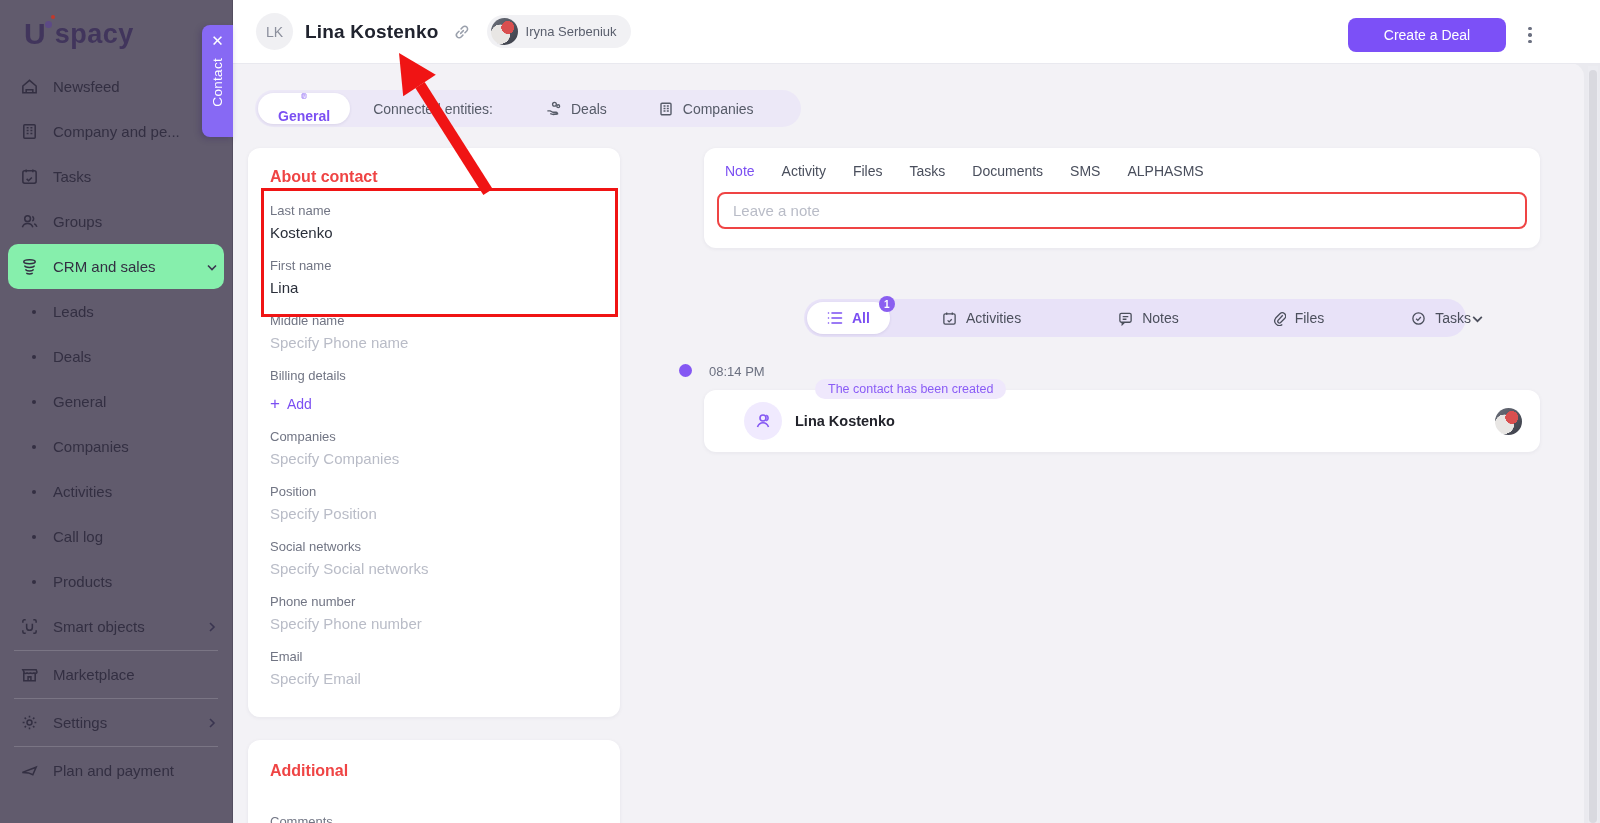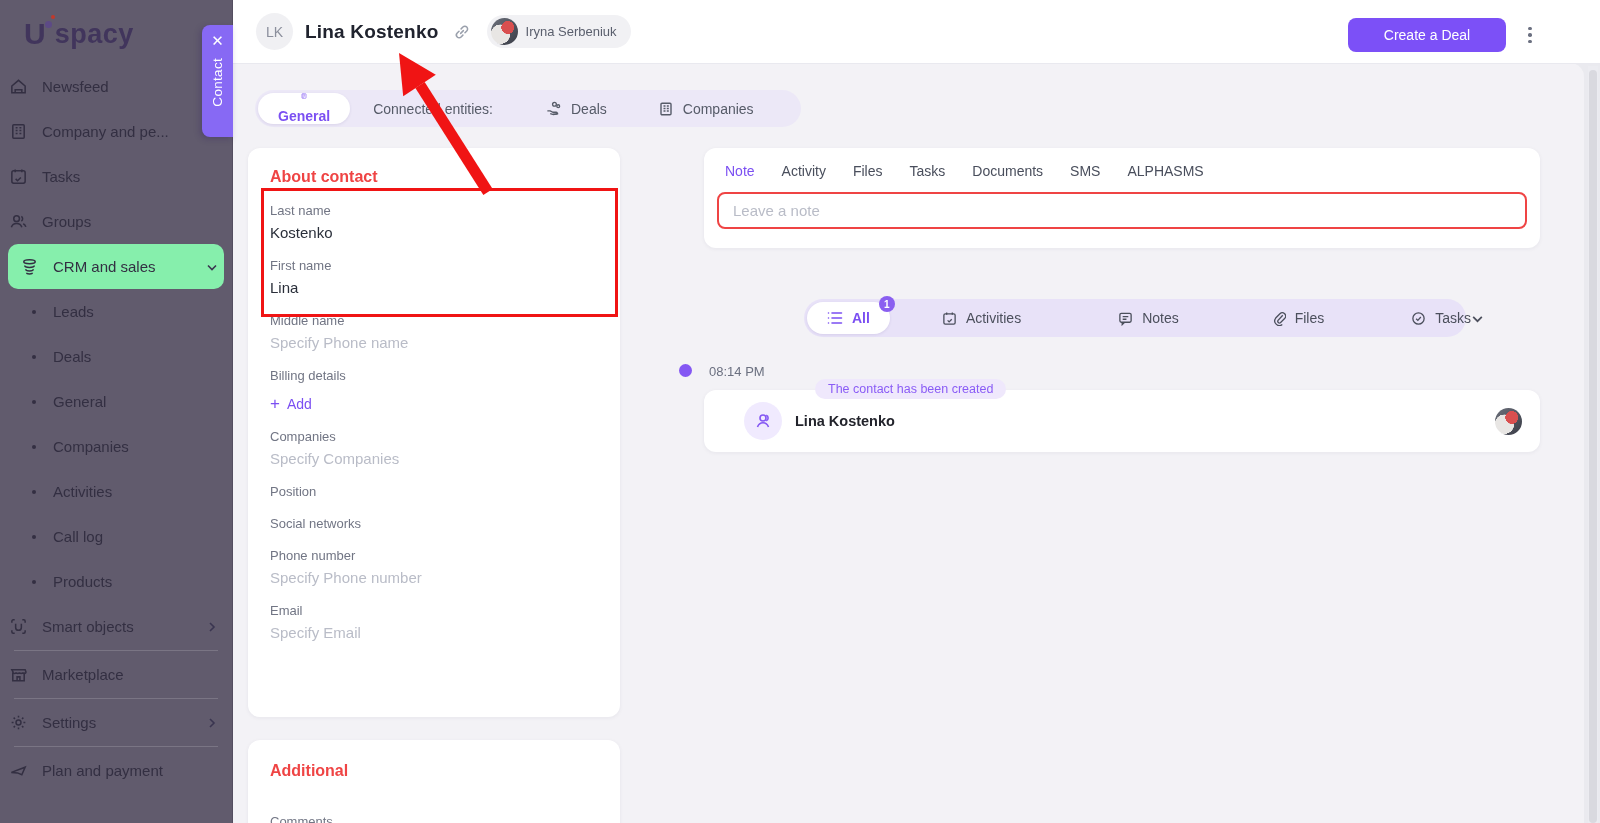--- a/index.html
+++ b/index.html
@@ -9,21 +9,21 @@
 
   
   .sidebar { position:absolute; left:0; top:0; width:233px; height:823px;
     background:#615b6d; overflow:hidden; z-index:2; border-right:1px solid #544e60; }
   .logo { display:flex; align-items:center; padding:18px 0 10px 24px; height:60px; }
   .logo-mark { font-size:30px; font-weight:800; color:#41355c; letter-spacing:-1px; position:relative; }
   .logo-mark .udot { position:absolute; top:4px; right:-7px; width:7px; height:7px; border-radius:50%; background:#5d4a86; }
   .logo-mark .reddot { position:absolute; top:-2px; right:-10px; width:4px; height:4px; border-radius:50%; background:#c0392b; }
   .logo-rest { font-size:27px; font-weight:700; color:#41355c; margin-left:10px; letter-spacing:.5px; }
   .nav { margin-top:4px; }
-  .nav-item { height:45px; display:flex; align-items:center; padding:0 14px 0 7px;
+  .nav-item { height:45px; display:flex; align-items:center; padding:0 14px 0 18px;
     color:#332f42; font-size:15px; position:relative; }
   .nav-item.active { background:#86efac; border-radius:10px; margin:0 8px; padding:0 6px 0 10px; }
   .nav-item .nicon { width:22px; height:22px; display:flex; align-items:center; justify-content:center; flex:0 0 22px; }
   .nav-item .nicon svg { stroke:#332f42; }
   .nav-item .nlabel { margin-left:13px; white-space:nowrap; overflow:hidden; }
   .nav-item .chev { margin-left:auto; display:flex; }
   .sub-item { height:45px; display:flex; align-items:center; padding-left:32px; color:#332f42; font-size:15px; }
   .sub-item .bullet { width:4px; height:4px; border-radius:50%; background:#332f42; margin-right:17px; }
   .sb-divider { height:1px; background:rgba(255,255,255,.16); margin:1px 14px; }
 
@@ -375,23 +375,25 @@
         <span class="plus">+</span>
         <span>Add</span>
       </div>
     </div>
     <div class="field">
       <div class="f-label">Companies</div>
       <div class="f-placeholder">Specify Companies</div>
     </div>
     <div class="field">
       <div class="f-label">Position</div>
+      <div class="f-placeholder">Specify Position</div>
     </div>
     <div class="field">
       <div class="f-label">Social networks</div>
+      <div class="f-placeholder">Specify Social networks</div>
     </div>
     <div class="field">
       <div class="f-label">Phone number</div>
       <div class="f-placeholder">Specify Phone number</div>
     </div>
     <div class="field">
       <div class="f-label">Email</div>
       <div class="f-placeholder">Specify Email</div>
     </div>
   </section>

